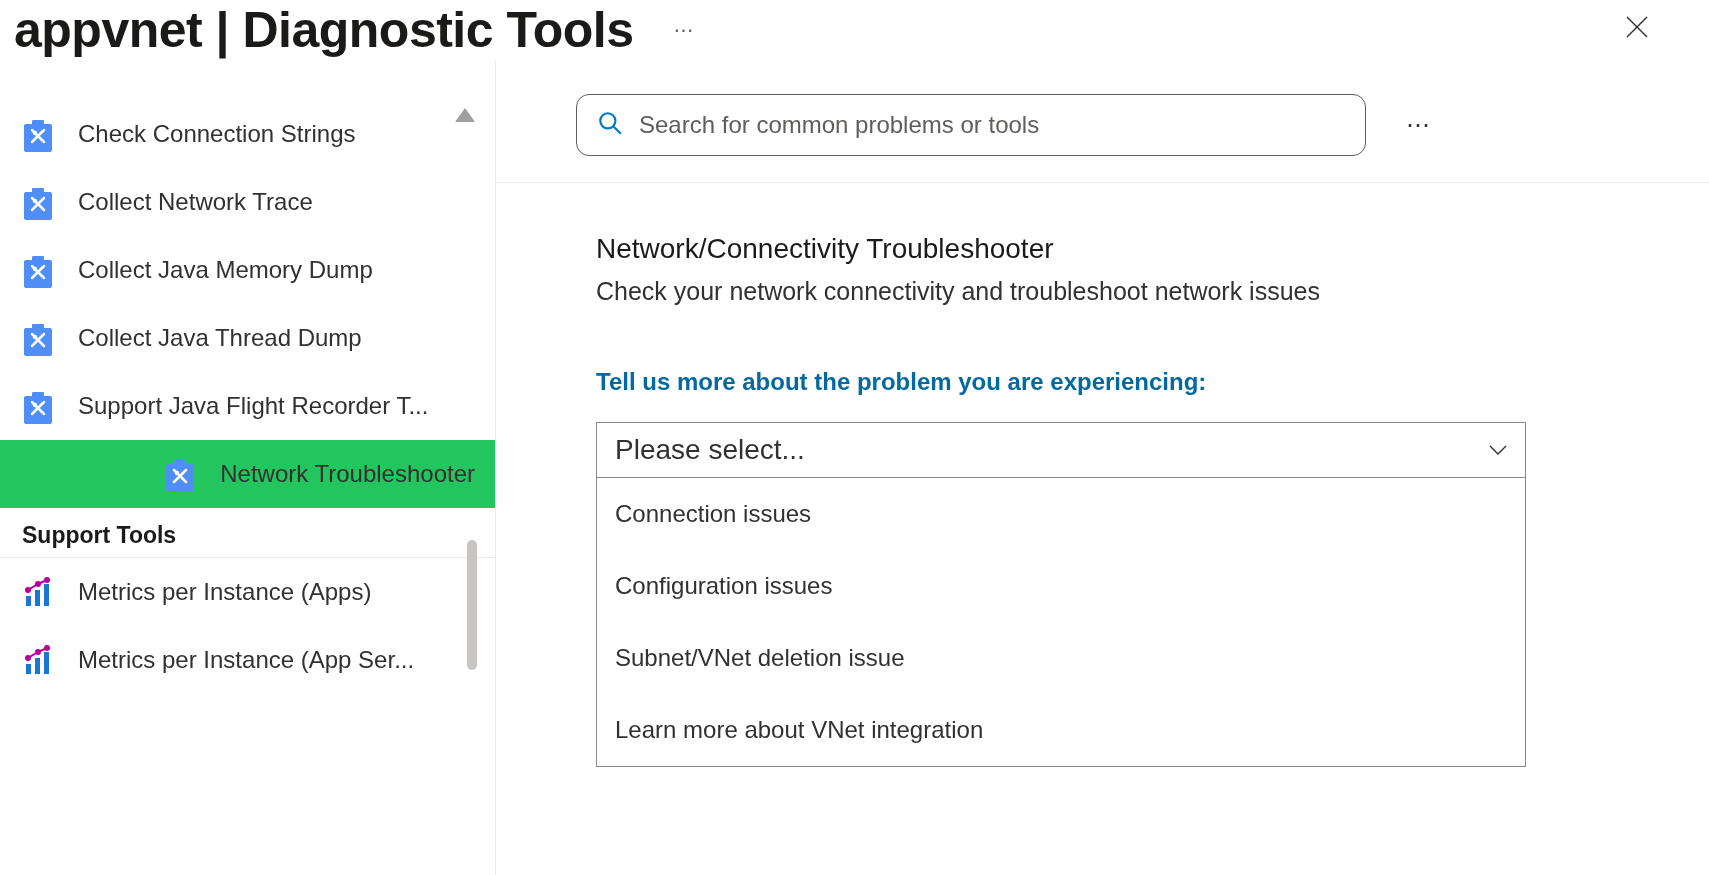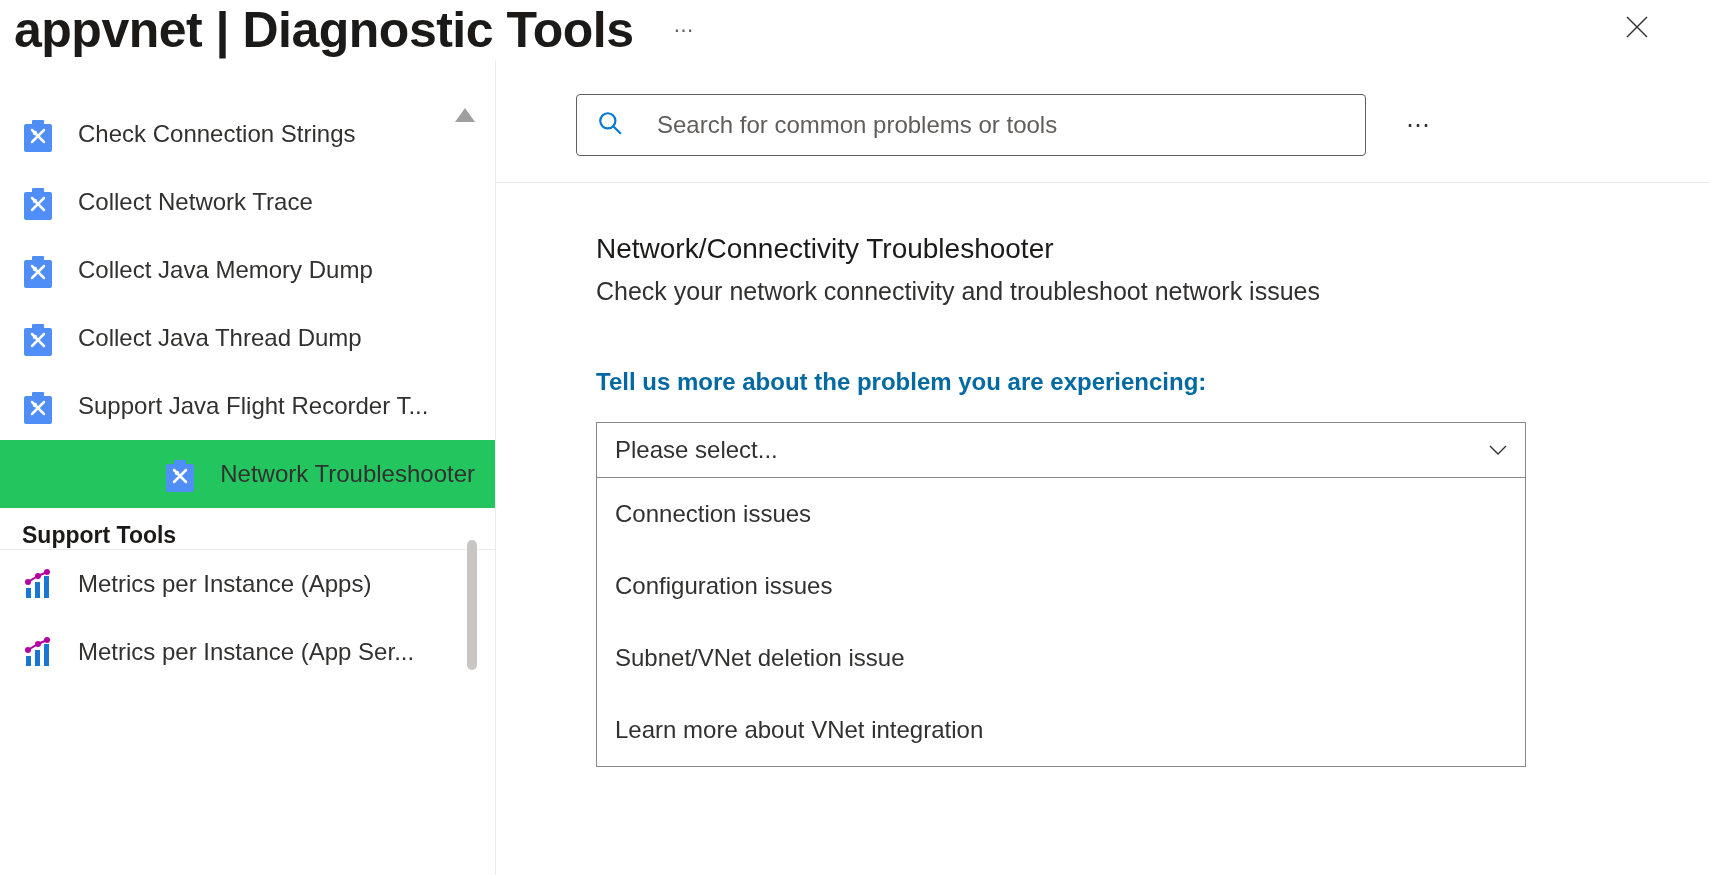--- a/index.html
+++ b/index.html
@@ -92,44 +92,44 @@
   color: #323130;
   white-space: nowrap;
   overflow: hidden;
   text-overflow: ellipsis;
   max-width: 370px;
 }
 .section-header {
   font-size: 23px;
   font-weight: 600;
   color: #1b1a19;
-  padding: 14px 22px 0 22px;
+  padding: 14px 22px 8px 22px;
   border-bottom: 1px solid #edebe9;
 }
 .main {
   flex: 1;
   border-left: 1px solid #edebe9;
   position: relative;
 }
 .search-row {
   display: flex;
   align-items: center;
   padding: 34px 30px 26px 80px;
   gap: 30px;
   border-bottom: 1px solid #edebe9;
 }
 .search-box {
   display: flex;
   align-items: center;
   border: 1px solid #605e5c;
-  border-radius: 4px;
+  border-radius: 13px;
   width: 790px;
   height: 62px;
   padding: 0 20px;
-  gap: 34px;
+  gap: 16px;
 }
 .search-icon { color: #0078d4; flex-shrink:0; }
 .search-input {
   border: none;
   outline: none;
   font-size: 24px;
   color: #605e5c;
   width: 100%;
   background: transparent;
 }
@@ -167,21 +167,21 @@
 }
 .dropdown-control {
   border: 1px solid #8a8886;
   height: 56px;
   display: flex;
   align-items: center;
   padding: 0 18px;
   justify-content: space-between;
   cursor: pointer;
 }
-.dropdown-control span { font-size: 24px; color: #323130; }
+.dropdown-control span { font-size: 28px; color: #323130; }
 .dropdown-list {
   border-left: 1px solid #8a8886;
   border-right: 1px solid #8a8886;
   border-bottom: 1px solid #8a8886;
   background: #fff;
 }
 .dropdown-option {
   padding: 22px 18px;
   font-size: 24px;
   color: #323130;

